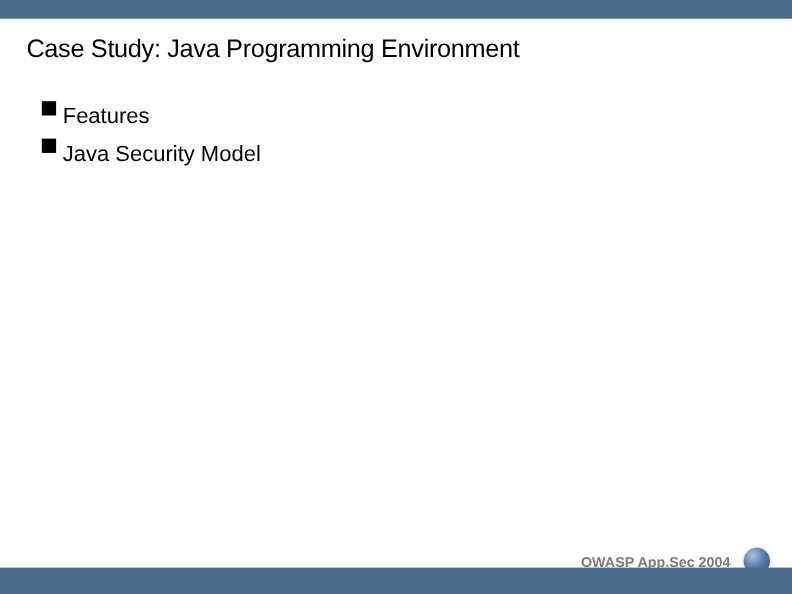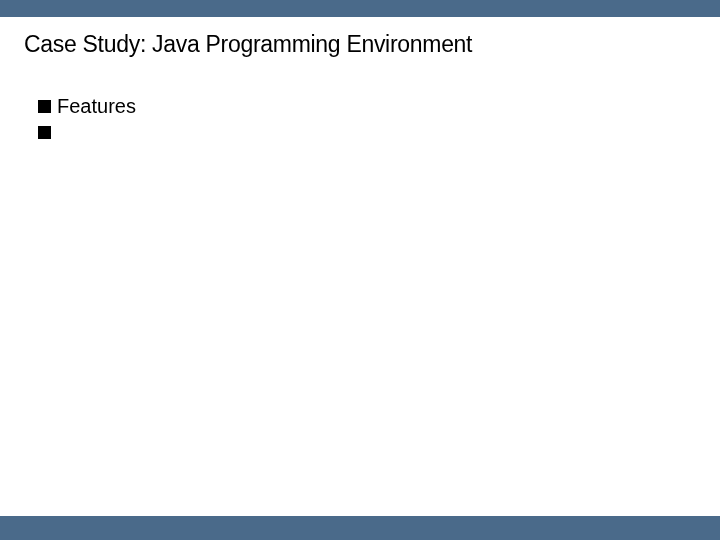--- a/index.html
+++ b/index.html
@@ -21,21 +21,21 @@
       font-weight: normal;
       color: #000000;
       padding: 14px 24px 0 24px;
       letter-spacing: -0.3px;
     }
     .content {
       padding: 34px 0 0 38px;
     }
     .bullet-row {
       display: flex;
-      align-items: center;
+      align-items: flex-start;
       margin-bottom: 6px;
     }
     .bullet {
       display: inline-block;
       width: 13px;
       height: 13px;
       background: #000000;
       margin-right: 6px;
       flex-shrink: 0;
     }
@@ -87,18 +87,23 @@
 
 <h1 class="title">Case Study: Java Programming Environment</h1>
 
 <div class="content">
   <div class="bullet-row">
     <span class="bullet"></span>
     <span class="bullet-text">Features</span>
   </div>
   <div class="bullet-row">
     <span class="bullet"></span>
+    <span class="bullet-text">Java Security Model</span>
   </div>
 </div>
 
 <div class="footer">
+  <div class="footer-content">
+    <span class="footer-label">OWASP App.Sec 2004</span>
+    <span class="footer-logo"></span>
+  </div>
   <div class="footer-bar"></div>
 </div>
 
 </body></html>

